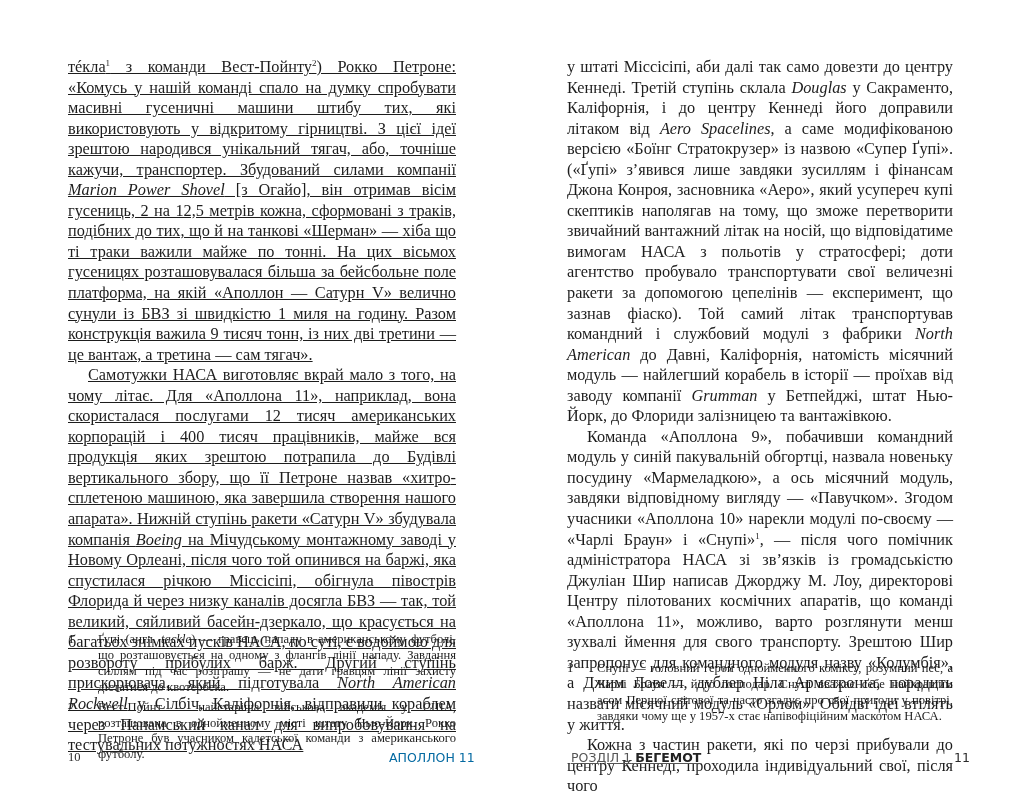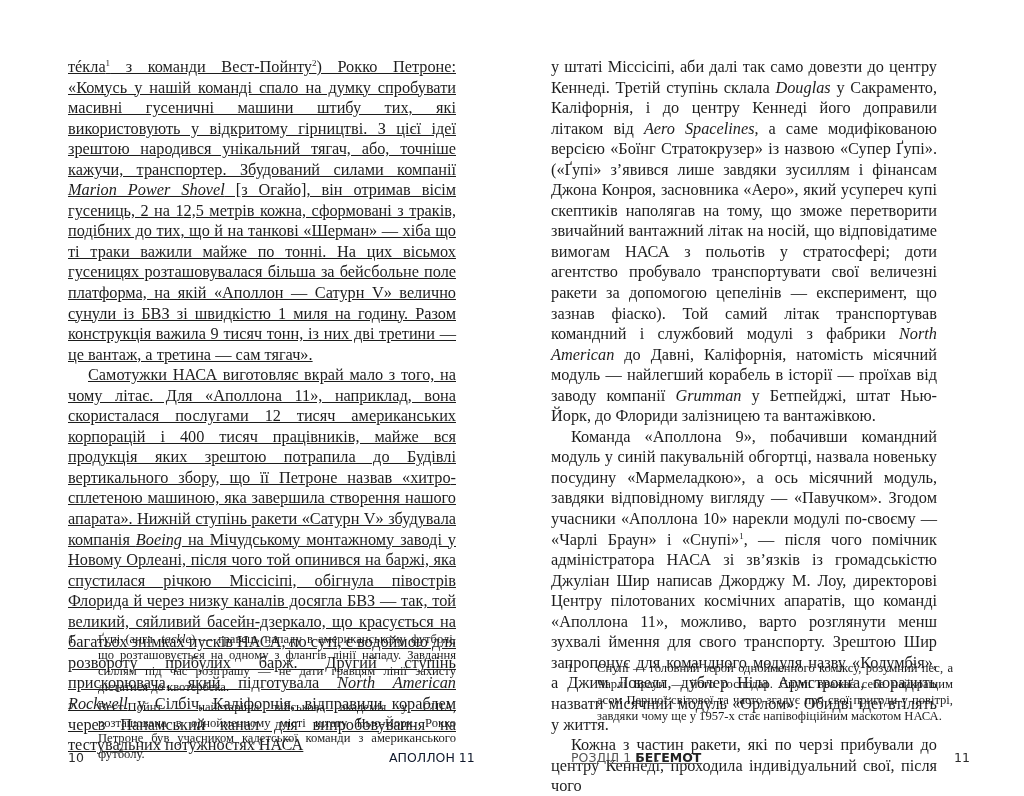--- a/index.html
+++ b/index.html
@@ -2,35 +2,35 @@
 <html><head>
 <meta charset="utf-8">
 <style>
   html, body { margin: 0; padding: 0; background: #ffffff; }
   body { width: 1024px; height: 796px; position: relative; overflow: hidden; font-family: "DejaVu Serif", "Liberation Serif", serif; color: #1d1d1d; }
   .page { position: absolute; top: 0; height: 796px; width: 512px; }
   .page.left { left: 0; }
   .page.right { left: 512px; }
   .body-text { position: absolute; font-family: "Liberation Serif", "DejaVu Serif", serif; font-size: 16.3px; line-height: 20.55px; text-align: justify; hyphens: manual; }
   .left .body-text { left: 68px; top: 57px; width: 388px; text-decoration: underline; }
-  .right .body-text { left: 39px; top: 57px; width: 386px; }
+  .right .body-text { left: 55px; top: 57px; width: 386px; }
   .body-text p { margin: 0; }
   .body-text p.indent { text-indent: 20px; }
   .body-text p.noindent { text-indent: 0; }
   .body-text sup { font-size: 9px; line-height: 0; vertical-align: 6px; }
   .body-text i, .footnote i { font-style: italic; }
   .footnotes { position: absolute; font-family: "Liberation Serif", "DejaVu Serif", serif; font-size: 12.6px; line-height: 15.9px; }
   .left .footnotes { left: 68px; top: 632px; width: 388px; }
   .right .footnotes { left: 55px; top: 661px; width: 386px; }
   .footnote { display: flex; margin-bottom: 4px; }
   .footnote .fn-num { width: 30px; flex: 0 0 30px; }
   .footnote .fn-text { flex: 1; text-align: justify; }
   .folio { position: absolute; top: 750px; font-family: "DejaVu Sans", "Liberation Sans", sans-serif; font-size: 12.5px; color: #2a2a2a; }
-  .left .page-number { left: 68px; }
-  .left .running-head { left: 389px; color: #0f172a; }
+  .left .page-number { left: 68px; font-family: Liberation Serif, serif; }
+  .left .running-head { left: 389px; color: #0369a1; }
   .right .running-head { left: 59px; color: #555; text-decoration: underline; }
   .right .running-head b { color: #222; font-weight: bold; }
   .right .page-number { left: 442px; }
 </style>
 </head>
 <body>
 
 <div class="page left">
   <div class="body-text">
       <p class="noindent"><span>тéкла</span><sup>1</sup><span> з команди Вест-Пойнту</span><sup>2</sup><span>) Рокко Петроне: «Комусь у на­шій команді спало на думку спробувати масивні гусенич­ні машини штибу тих, які використовують у відкритому гірництві. З цієї ідеї зрештою народився унікальний тягач, або, точніше кажучи, транспортер. Збудований силами ком­панії </span><i>Marion Power Shovel</i><span> [з Огайо], він отримав вісім гусениць, 2 на 12,5 метрів кожна, сформовані з траків, подібних до тих, що й на танкові «Шерман» — хіба що ті траки важили майже по тонні. На цих вісьмох гусеницях розташовувалася більша за бейсбольне поле платформа, на якій «Аполлон — Сатурн V» велично сунули із БВЗ зі швидкістю 1 миля на годину. Разом конструкція важила 9 тисяч тонн, із них дві третини — це вантаж, а третина — сам тягач».</span></p>

